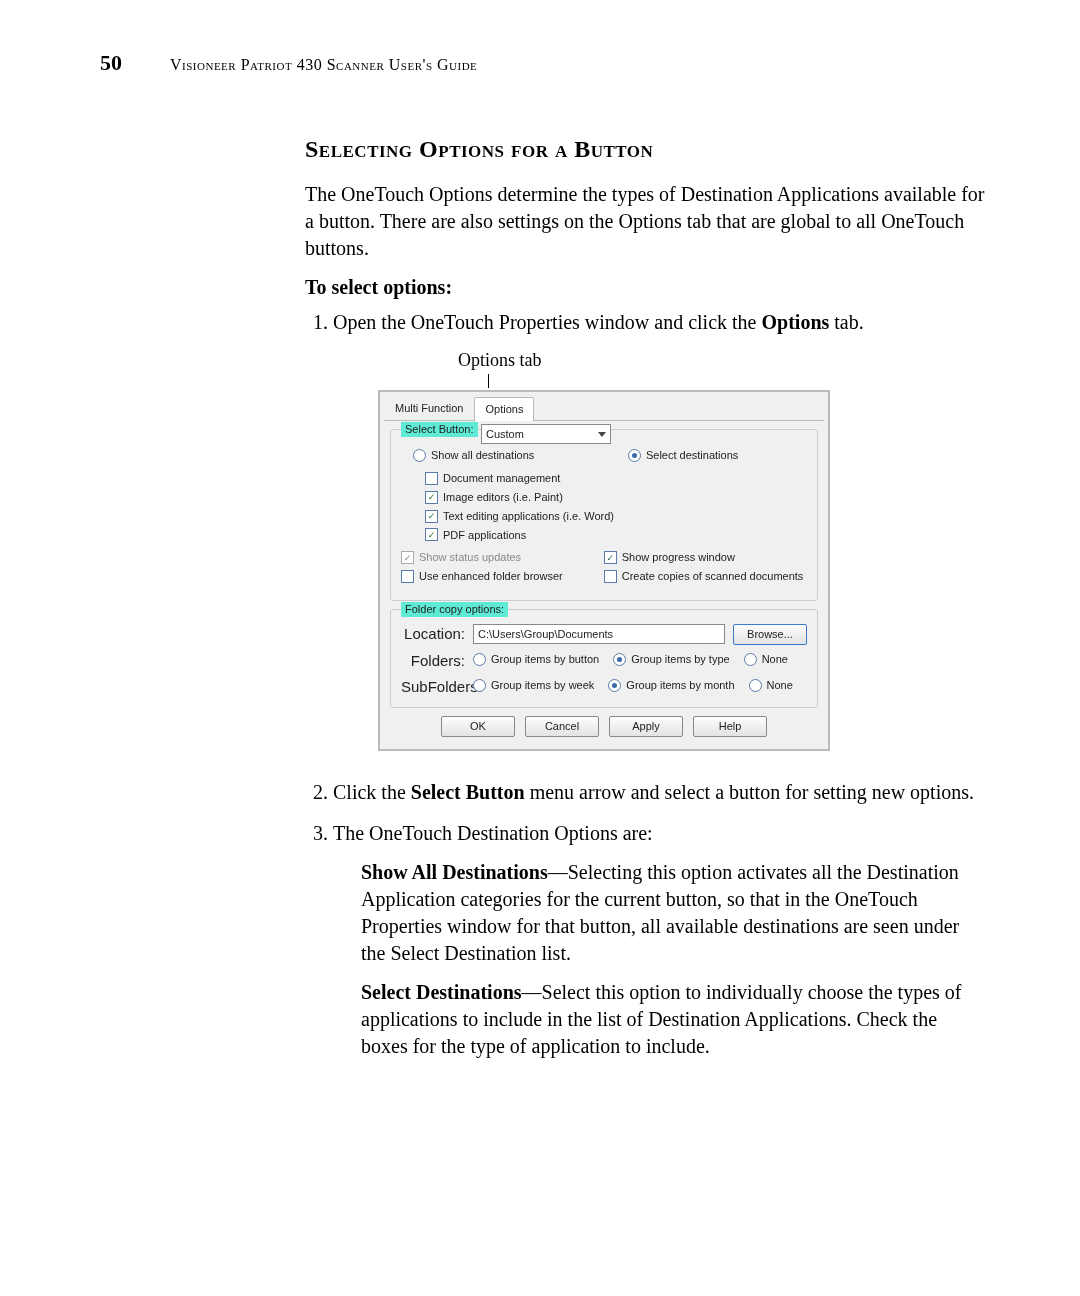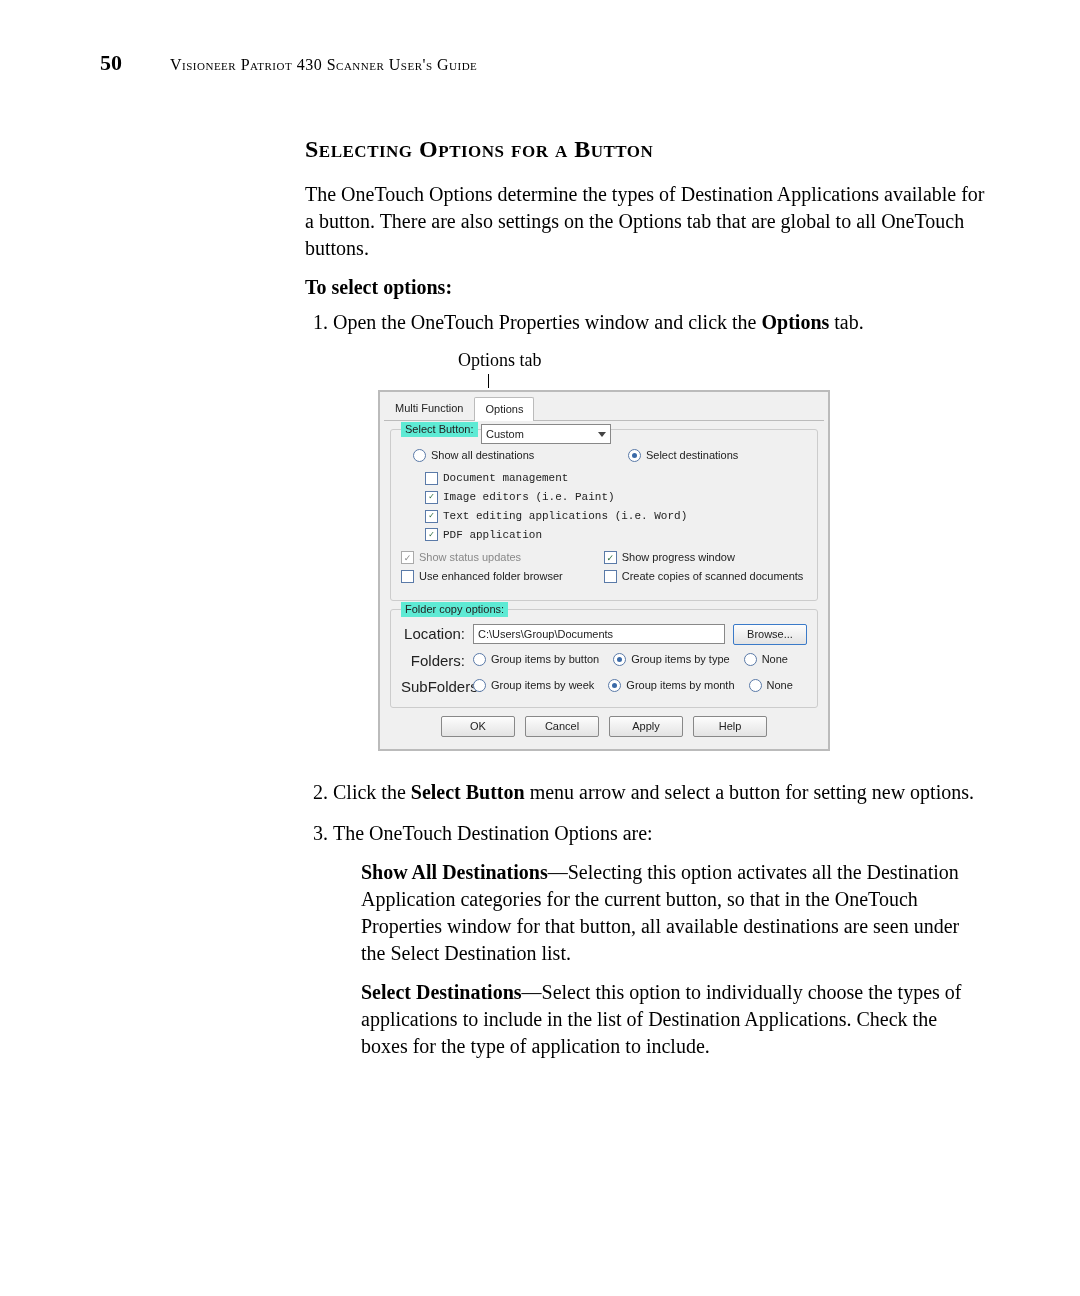--- a/index.html
+++ b/index.html
@@ -277,37 +277,37 @@
                       </label>
                   </div>
                   <div class="col">
                     <label class="radio selected">
                         <span class="dot"></span>
                         <span>Select destinations</span>
                       </label>
                   </div>
                 </div>
 
-                <div class="two-col" style="padding-left:24px;font-family:Liberation Mono, monospace;">
+                <div class="two-col" style="padding-left:24px;">
                   <div class="col" style="flex:1.2;">
                     <label class="check">
                         <span class="box"></span>
                         <span>Document management</span>
                       </label>
                     <label class="check checked">
                         <span class="box"></span>
                         <span>Image editors (i.e. Paint)</span>
                       </label>
                     <label class="check checked">
                         <span class="box"></span>
                         <span>Text editing applications (i.e. Word)</span>
                       </label>
                     <label class="check checked">
                         <span class="box"></span>
-                        <span>PDF application</span>
+                        <span>PDF applications</span>
                       </label>
                   </div>
                 </div>
 
                 <div class="two-col" style="padding-left:0; margin-top:8px;">
                   <div class="col">
                     <label class="check checked disabled">
                         <span class="box"></span>
                         <span>Show status updates</span>
                       </label>

